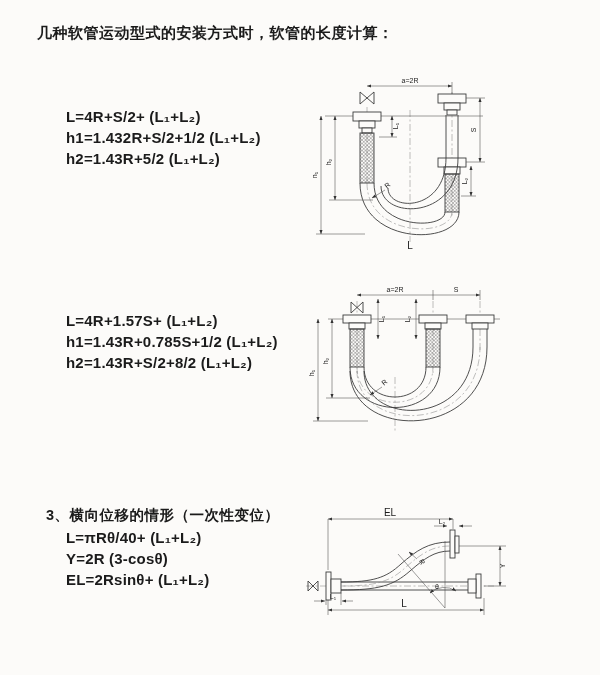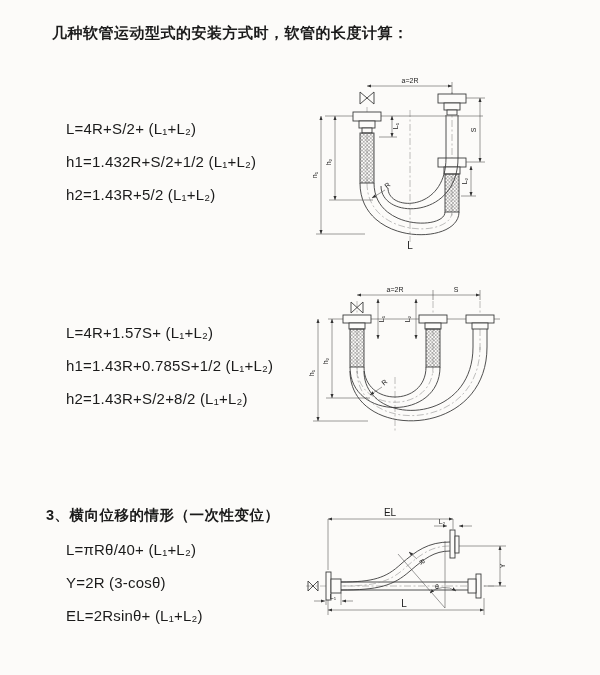--- a/index.html
+++ b/index.html
@@ -1,21 +1,21 @@
 <!DOCTYPE html>
 <html><head>
 <meta charset="utf-8">
 <style>
   html,body { margin:0; padding:0; }
   body { width:600px; height:675px; background:#fcfbf9; font-family:"Liberation Sans", sans-serif; color:#1b1b1b; }
   .page { position:relative; width:600px; height:675px; background:#fcfbf9; overflow:hidden; }
-  .title { position:absolute; left:52px; top:24px; font-size:15px; font-weight:bold; letter-spacing:0.5px; white-space:nowrap; }
+  .title { position:absolute; left:37px; top:24px; font-size:15px; font-weight:bold; letter-spacing:0.5px; white-space:nowrap; }
   .sec { position:absolute; }
   .sec-heading { font-size:14.5px; font-weight:bold; letter-spacing:0.5px; white-space:nowrap; }
-  .formula { margin-left:20px; margin-top:16px; font-size:15px; font-weight:normal; white-space:nowrap; letter-spacing:0.2px; }
+  .formula { margin-left:20px; margin-top:4px; font-size:15px; font-weight:bold; white-space:nowrap; letter-spacing:0.2px; }
   #sec1 { left:46px; top:104px; }
   #sec2 { left:46px; top:308px; }
   #sec3 { left:46px; top:506px; }
   .diag { position:absolute; }
   #d1 { left:313px; top:70px; }
   #d2 { left:308px; top:281px; }
   #d3 { left:298px; top:496px; }
   .ln   { stroke:#3c3c3c; stroke-width:0.9; fill:none; }
   .thin { stroke:#4a4a4a; stroke-width:0.55; fill:none; }
   .cl   { stroke:#8a8a8a; stroke-width:0.55; fill:none; stroke-dasharray:7 2.5 2 2.5; }

